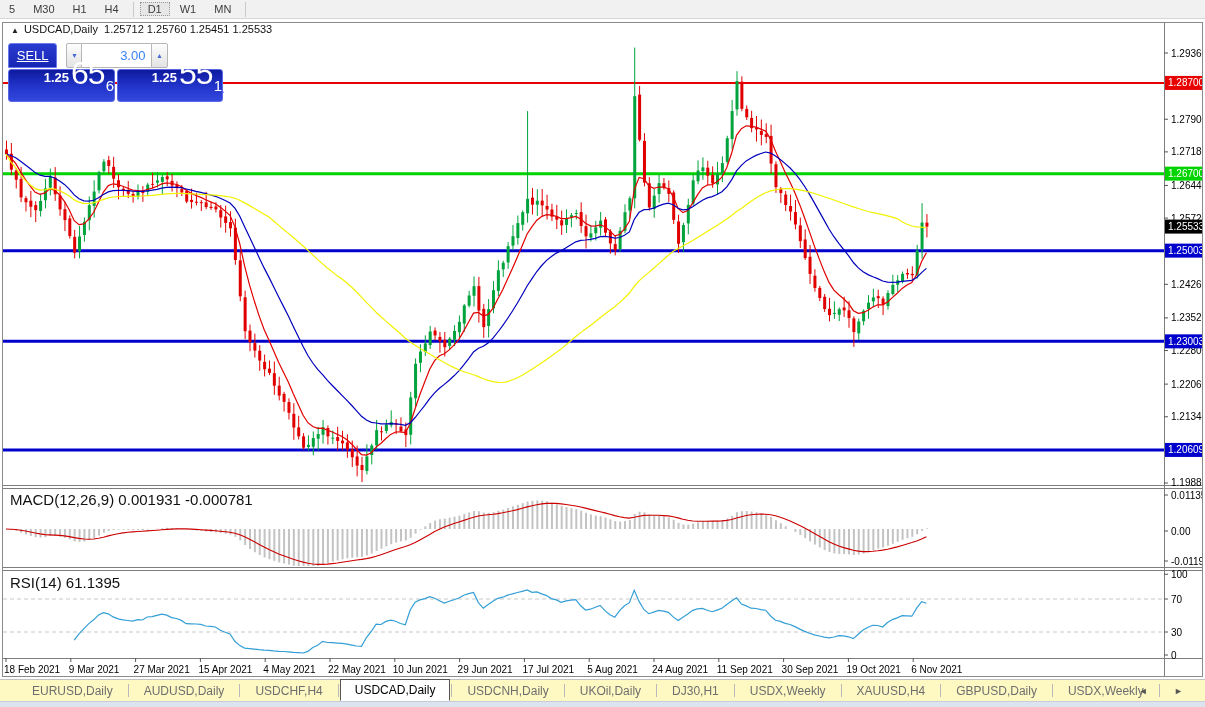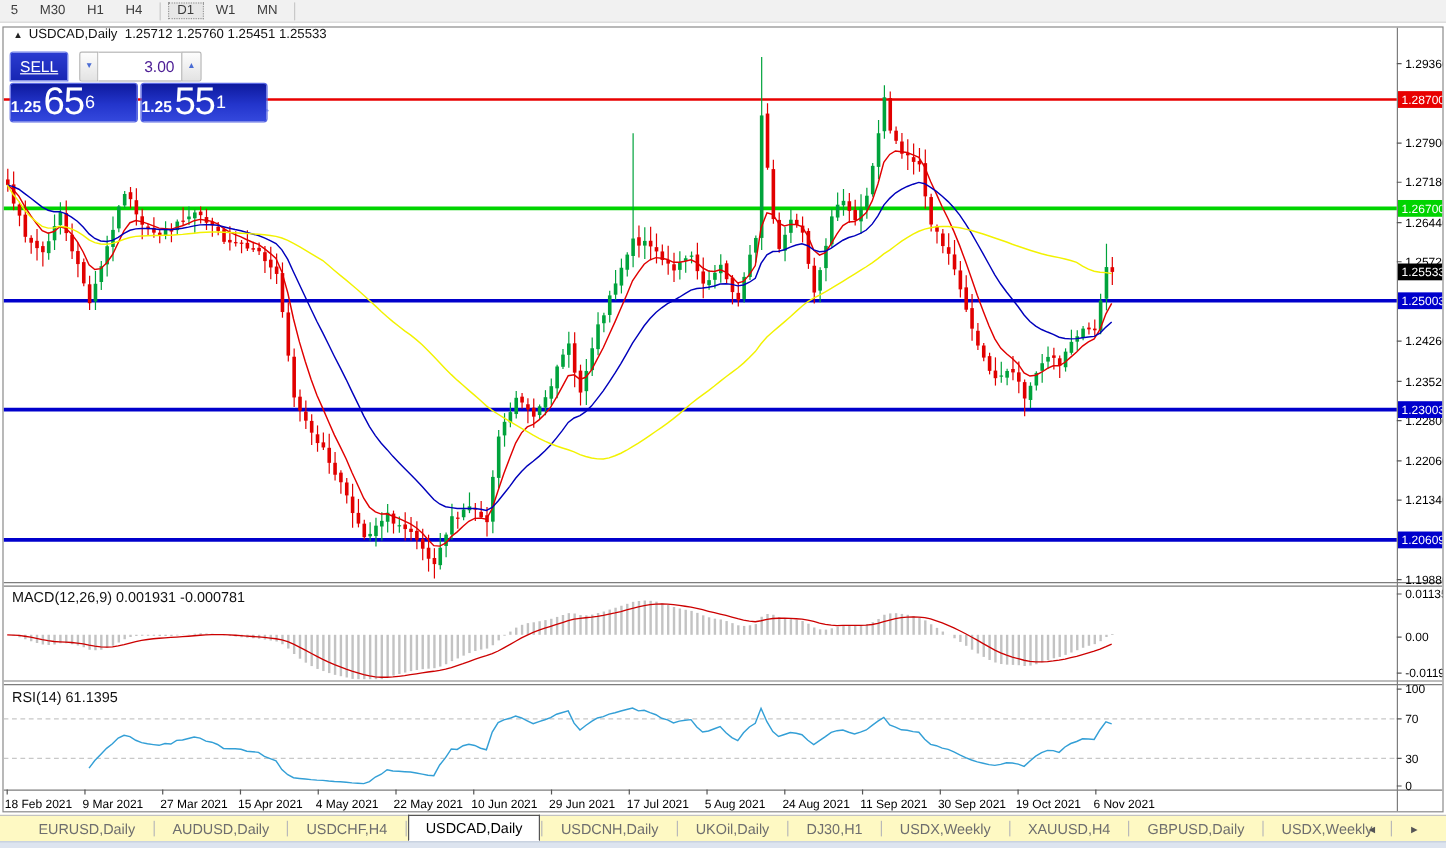--- a/index.html
+++ b/index.html
@@ -11,38 +11,38 @@
            border-bottom:1px solid #d7d7d7;display:flex;align-items:center;font-size:11px;color:#3c3c3c;}
   .tf-btn{padding:1px 8px;margin:0 1px;cursor:default;}
   .tf-btn.active{background:#e7e7e7;outline:1px dotted #9a9a9a;outline-offset:-1px;}
   .tf-sep{width:1px;height:15px;background:#c9c9c9;margin:0 5px;}
   
   .chart-window{position:absolute;left:2px;top:22px;width:1201px;height:655px;background:#fff;
                 border:1px solid #8a8a8a;}
   .chart-window svg{position:absolute;left:0;top:0;}
   .chart-title{position:absolute;left:8px;top:0;font-size:11px;color:#111;white-space:nowrap;}
   .chart-title .arrow{font-size:8px;margin-right:5px;color:#222;}
-  .panel-label{position:absolute;left:7px;font-size:12px;color:#111;white-space:nowrap;}
+  .panel-label{position:absolute;left:7px;font-size:15px;color:#111;white-space:nowrap;}
   
   .trade-widget{position:absolute;left:5px;top:20px;width:216px;}
   .tw-row1{display:flex;align-items:stretch;height:25px;}
   .btn-trade{background:linear-gradient(#2a3bd0,#1726b4);border:1px solid #6a7ae8;border-radius:3px 3px 0 0;
              color:#fff;font-size:13px;display:flex;align-items:center;justify-content:center;cursor:pointer;text-decoration:underline;}
   .btn-sell{width:52px;}
   .btn-buy{width:50px;margin-left:9px;margin-top:48px;}
   .spin-btn{width:17px;background:linear-gradient(#fdfdfd,#e3e3e3);border:1px solid #b6b6b6;color:#4a6cd4;
             font-size:7px;display:flex;align-items:center;justify-content:center;cursor:pointer;}
   .vol-field{width:69px;border:1px solid #b6b6b6;border-left:none;border-right:none;
-             font-family:"Liberation Sans",sans-serif;font-size:13px;text-align:right;padding:0 6px 0 0;color:#4c1d95;}
+             font-family:"Liberation Sans",sans-serif;font-size:13px;text-align:right;padding:0 6px 0 0;color:#3b82f6;}
   .spin-down{margin-left:9px;border-radius:2px 0 0 2px;}
   .spin-up{border-radius:0 2px 2px 0;}
   .tw-row2{display:flex;margin-top:1px;}
   .tile{height:33px;background:linear-gradient(#0e1a9e 0%,#2335cc 55%,#3448dd 100%);
         border:1px solid #5a68e4;border-radius:3px;color:#fff;display:flex;align-items:flex-end;
-        justify-content:flex-start;padding-bottom:2px;cursor:pointer;}
+        justify-content:flex-end;padding-bottom:13px;cursor:pointer;}
   .tile-sell{width:107px;}
   .tile-buy{width:106px;margin-left:2px;}
   .tile-small{font-size:13px;font-weight:bold;line-height:20px;margin-right:2px;}
   .tile-big{font-size:32px;line-height:30px;letter-spacing:-1px;}
   .tile-sup{font-size:15px;line-height:32px;align-self:flex-start;margin-left:1px;}
   
   .tab-bar{position:absolute;left:0;top:679px;width:1205px;height:22px;background:#fef9c3;
            border-top:1px solid #c2c2c2;display:flex;align-items:flex-end;padding-left:18px;font-size:12px;color:#6e6e6e;}
   .tab{padding:3px 14px 3px 14px;cursor:pointer;white-space:nowrap;}
   .tab.active{background:#fff;border:1px solid #555;border-bottom:1px solid #fff;color:#000;}

